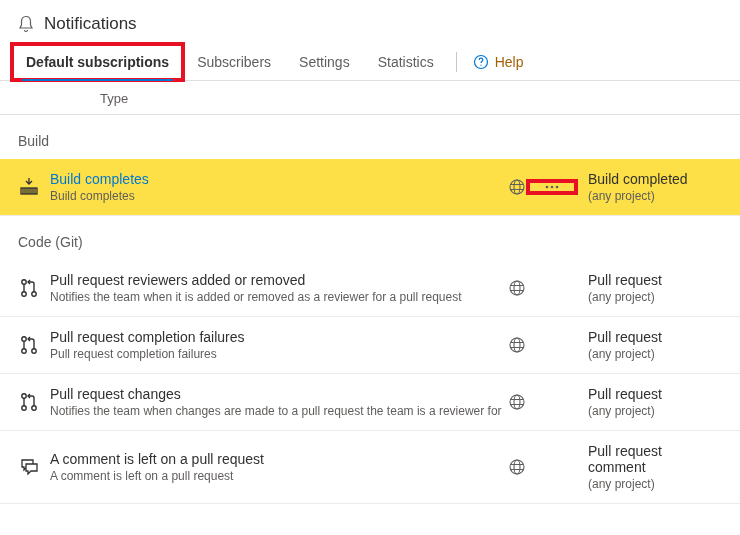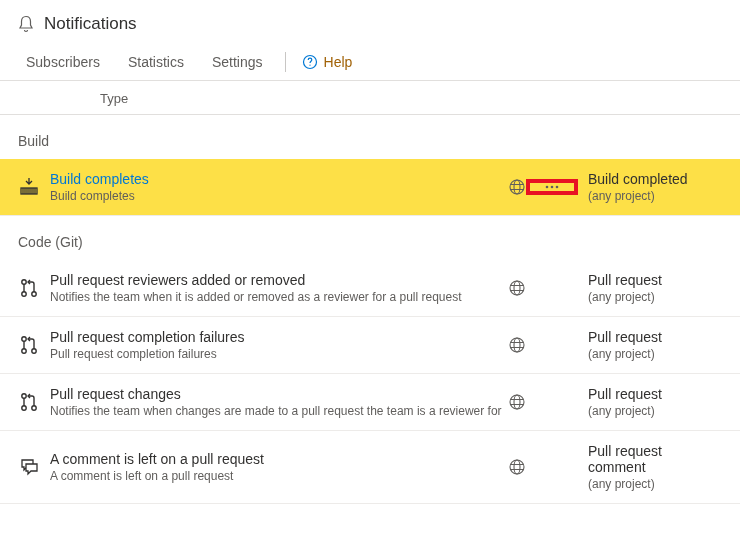--- a/index.html
+++ b/index.html
@@ -156,23 +156,24 @@
   <span>
     <svg width="16" height="18" viewBox="0 0 16 18" fill="none" stroke="#605e5c" stroke-width="1.2">
       <path d="M8 1.5 C5 1.5 3.5 3.5 3.5 6.5 L3.5 10 L2 13 L14 13 L12.5 10 L12.5 6.5 C12.5 3.5 11 1.5 8 1.5 Z"></path>
       <path d="M6.5 15 C6.5 16 7.2 16.5 8 16.5 C8.8 16.5 9.5 16 9.5 15"></path>
     </svg>
   </span>
   <span class="header-title">Notifications</span>
 </div>
 
 <div class="tabs">
+  <div class="tab active highlight-red">Default subscriptions</div>
   <div class="tab">Subscribers</div>
+  <div class="tab">Settings</div>
   <div class="tab">Statistics</div>
-  <div class="tab">Settings</div>
   <div class="divider-vert"></div>
   <div class="help">
     <span>
       <svg width="16" height="16" viewBox="0 0 16 16" fill="none" stroke="#0078d4" stroke-width="1.2">
         <circle cx="8" cy="8" r="6.5"></circle>
         <path d="M6.2 6 C6.2 4.8 7 4.2 8 4.2 C9 4.2 9.8 4.9 9.8 5.8 C9.8 7.2 8 7.2 8 9"></path>
         <circle cx="8" cy="11.2" r="0.6" fill="#0078d4" stroke="none"></circle>
       </svg>
     </span>
     <span>Help</span>

